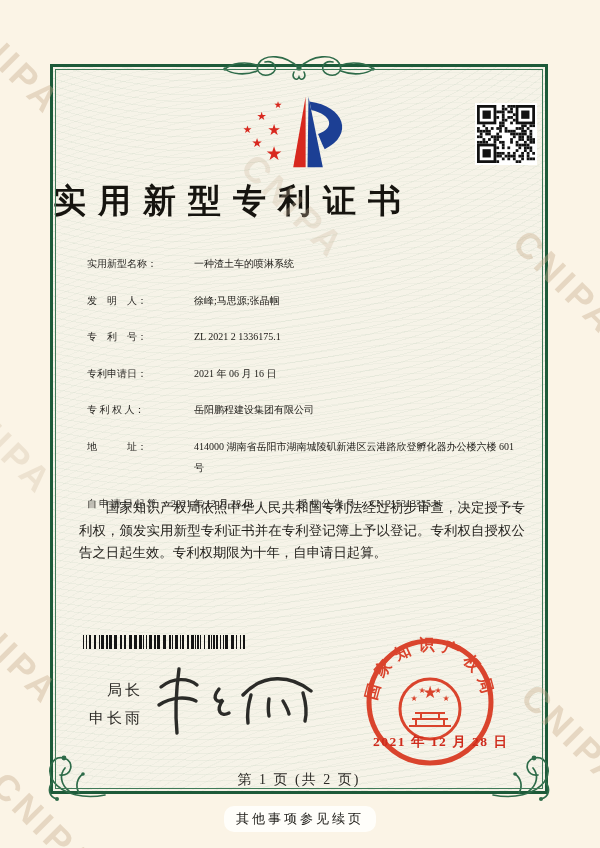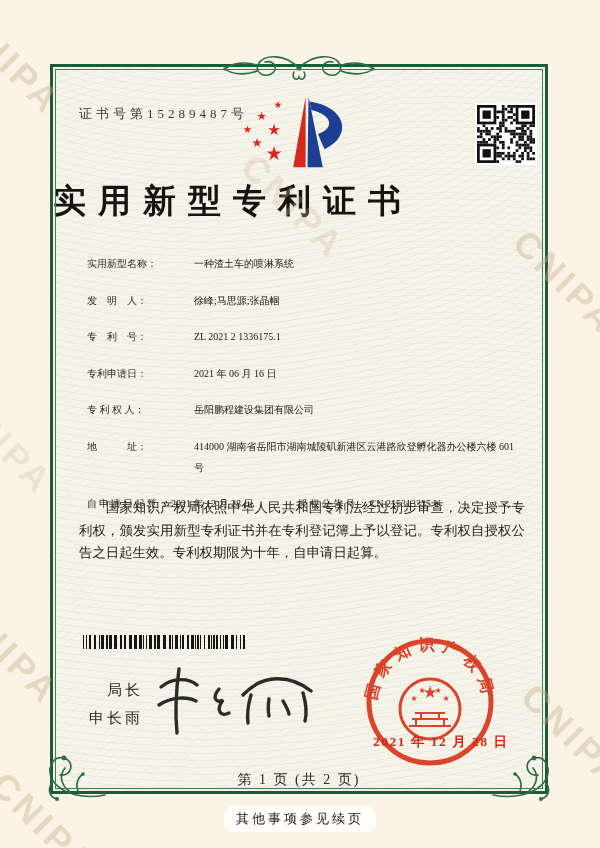--- a/index.html
+++ b/index.html
@@ -115,21 +115,20 @@
       <path d="M66,54 C46,58 24,54 14,40 C7,29 13,14 25,17 C36,20 33,36 21,34"></path>
       <path d="M30,50 C22,44 20,34 26,27"></path>
       <path d="M14,40 C8,48 10,56 18,58"></path>
       <path d="M40,52 C36,45 38,37 44,33"></path>
     </g>
     <circle cx="25" cy="17" r="2.4" fill="#2e6b49"></circle>
     <circle cx="18" cy="58" r="2" fill="#2e6b49"></circle>
     <circle cx="44" cy="33" r="1.8" fill="#2e6b49"></circle>
   </svg>
 
-  <div class="cert-no">证书号第15289487号</div>
 
   <svg class="logo" viewBox="0 0 130 82">
     <g fill="#d8281e" font-family="'DejaVu Sans',sans-serif" text-anchor="middle">
       <text x="40" y="70" font-size="20">★</text>
       <text x="22" y="57" font-size="13">★</text>
       <text x="40" y="44" font-size="16">★</text>
       <text x="12" y="42" font-size="11">★</text>
       <text x="27" y="28" font-size="12">★</text>
       <text x="44" y="16" font-size="10">★</text>
     </g>

